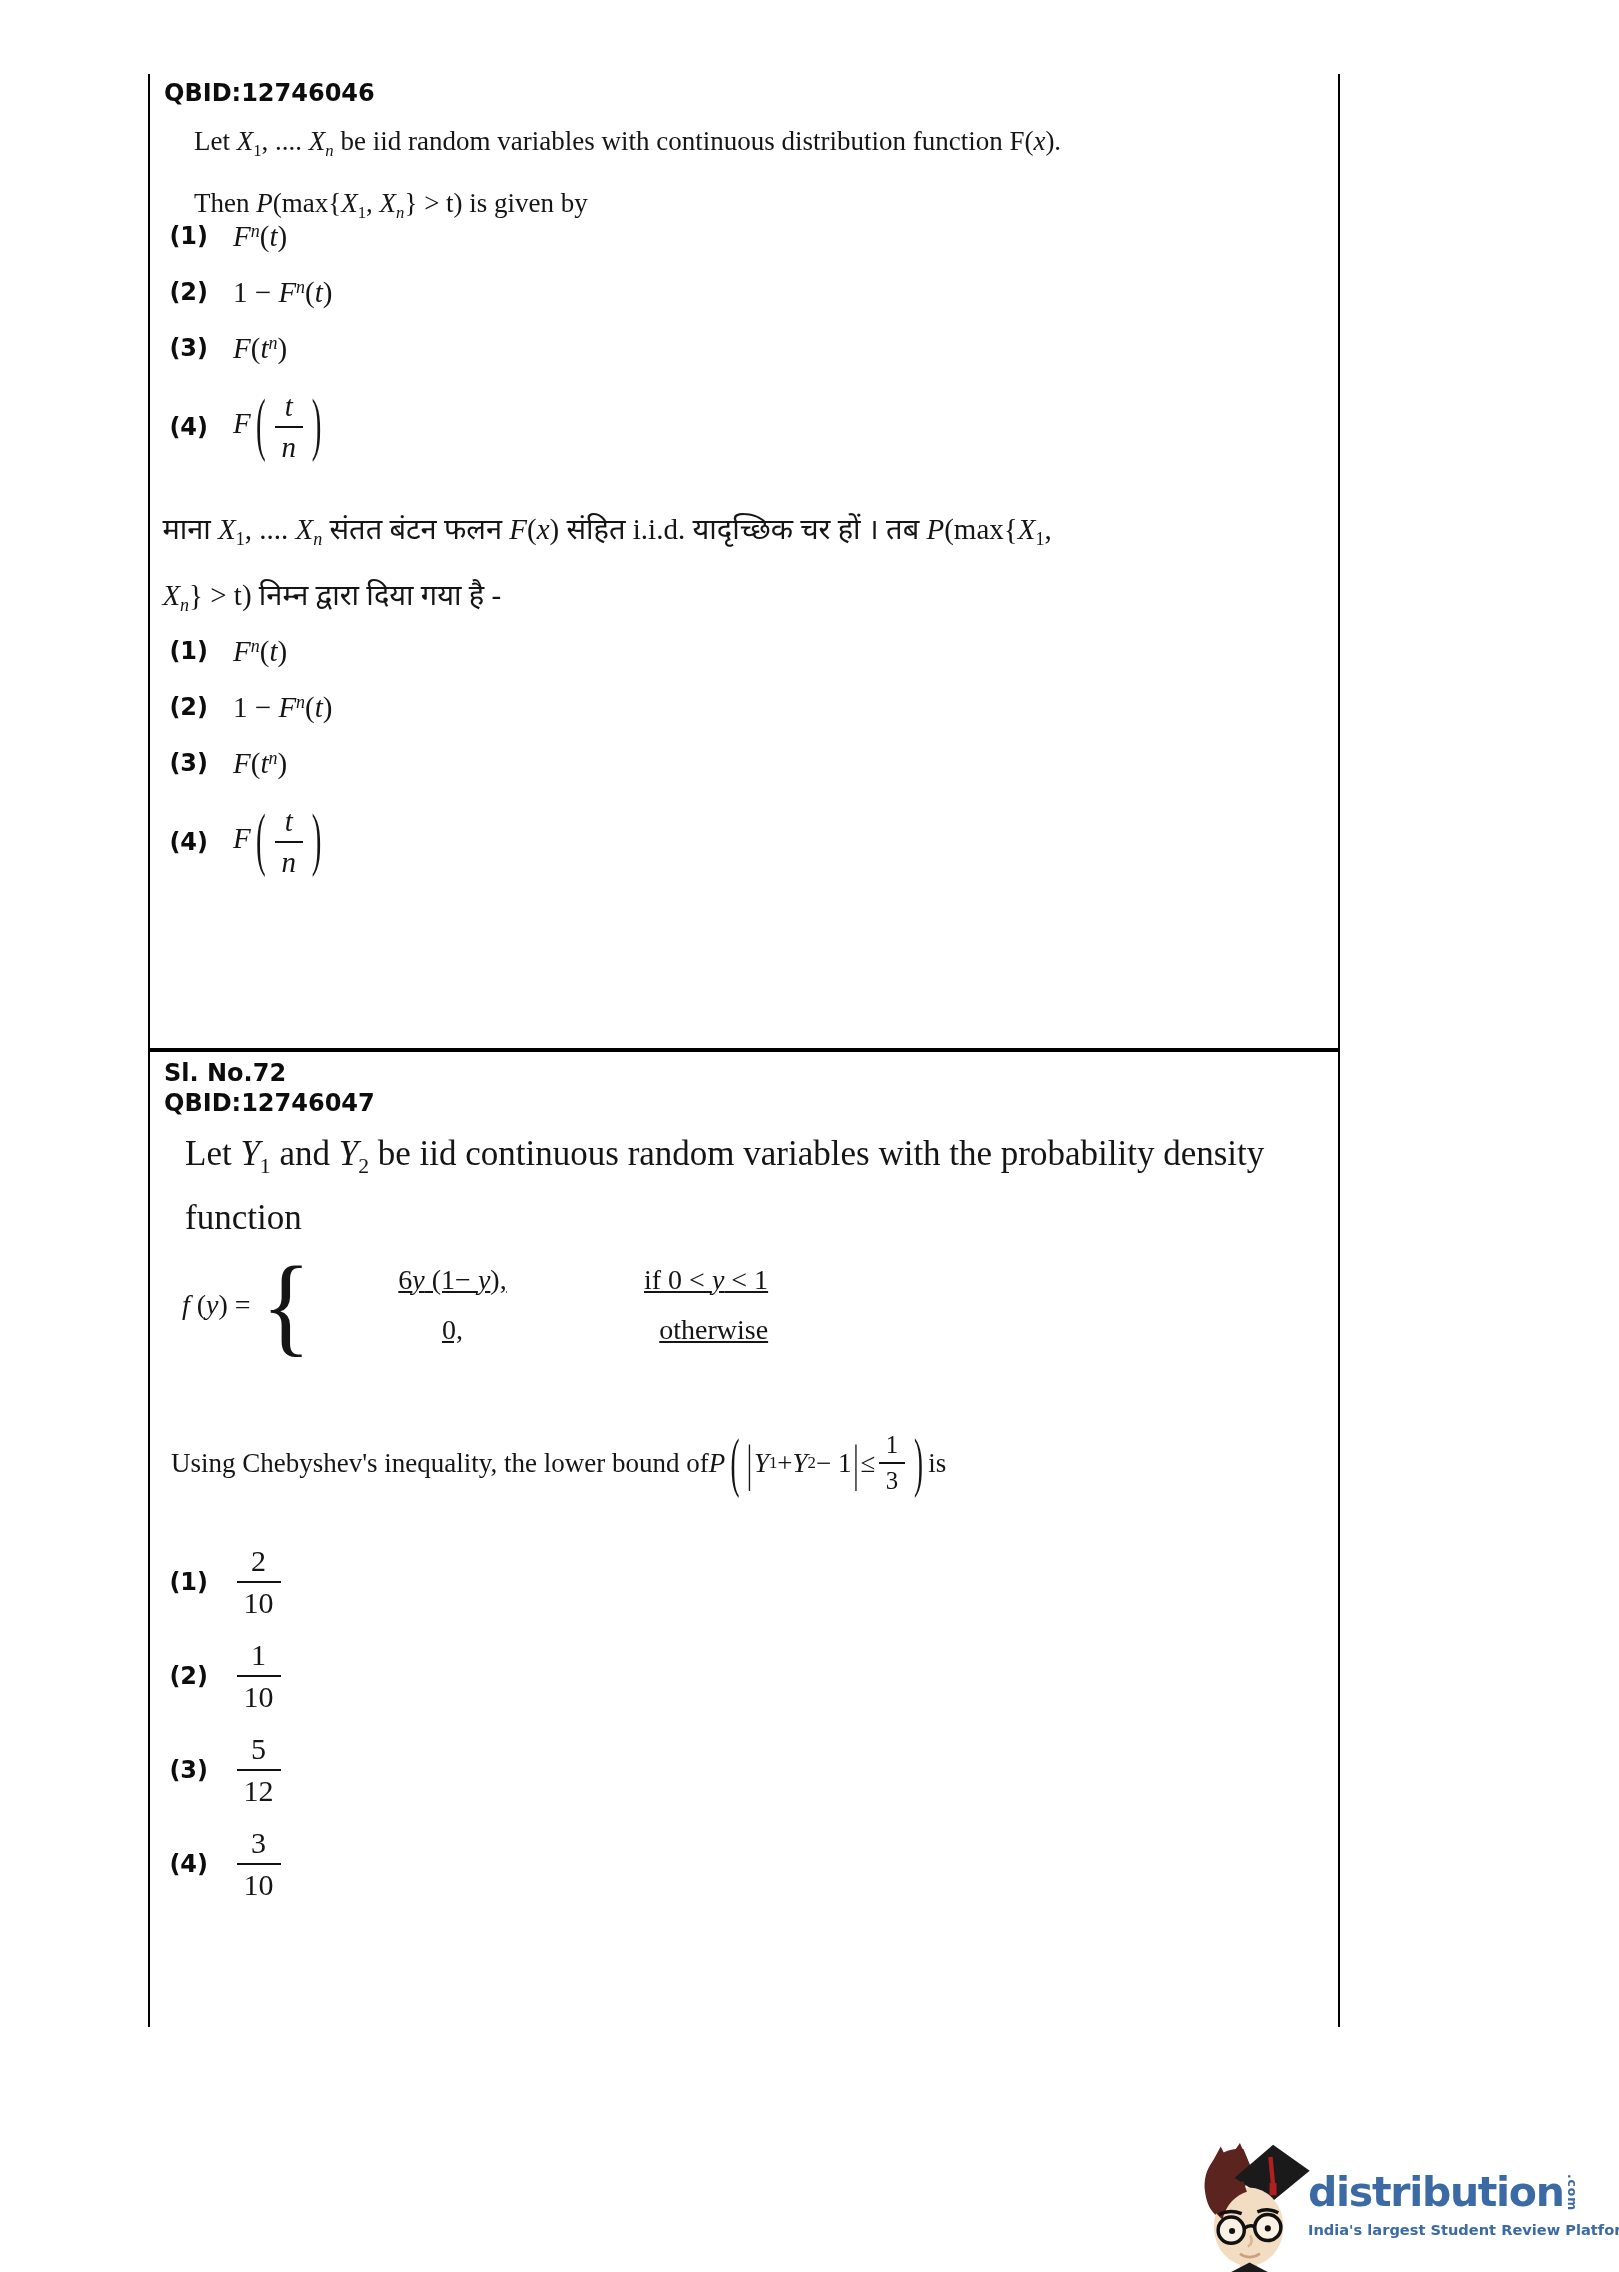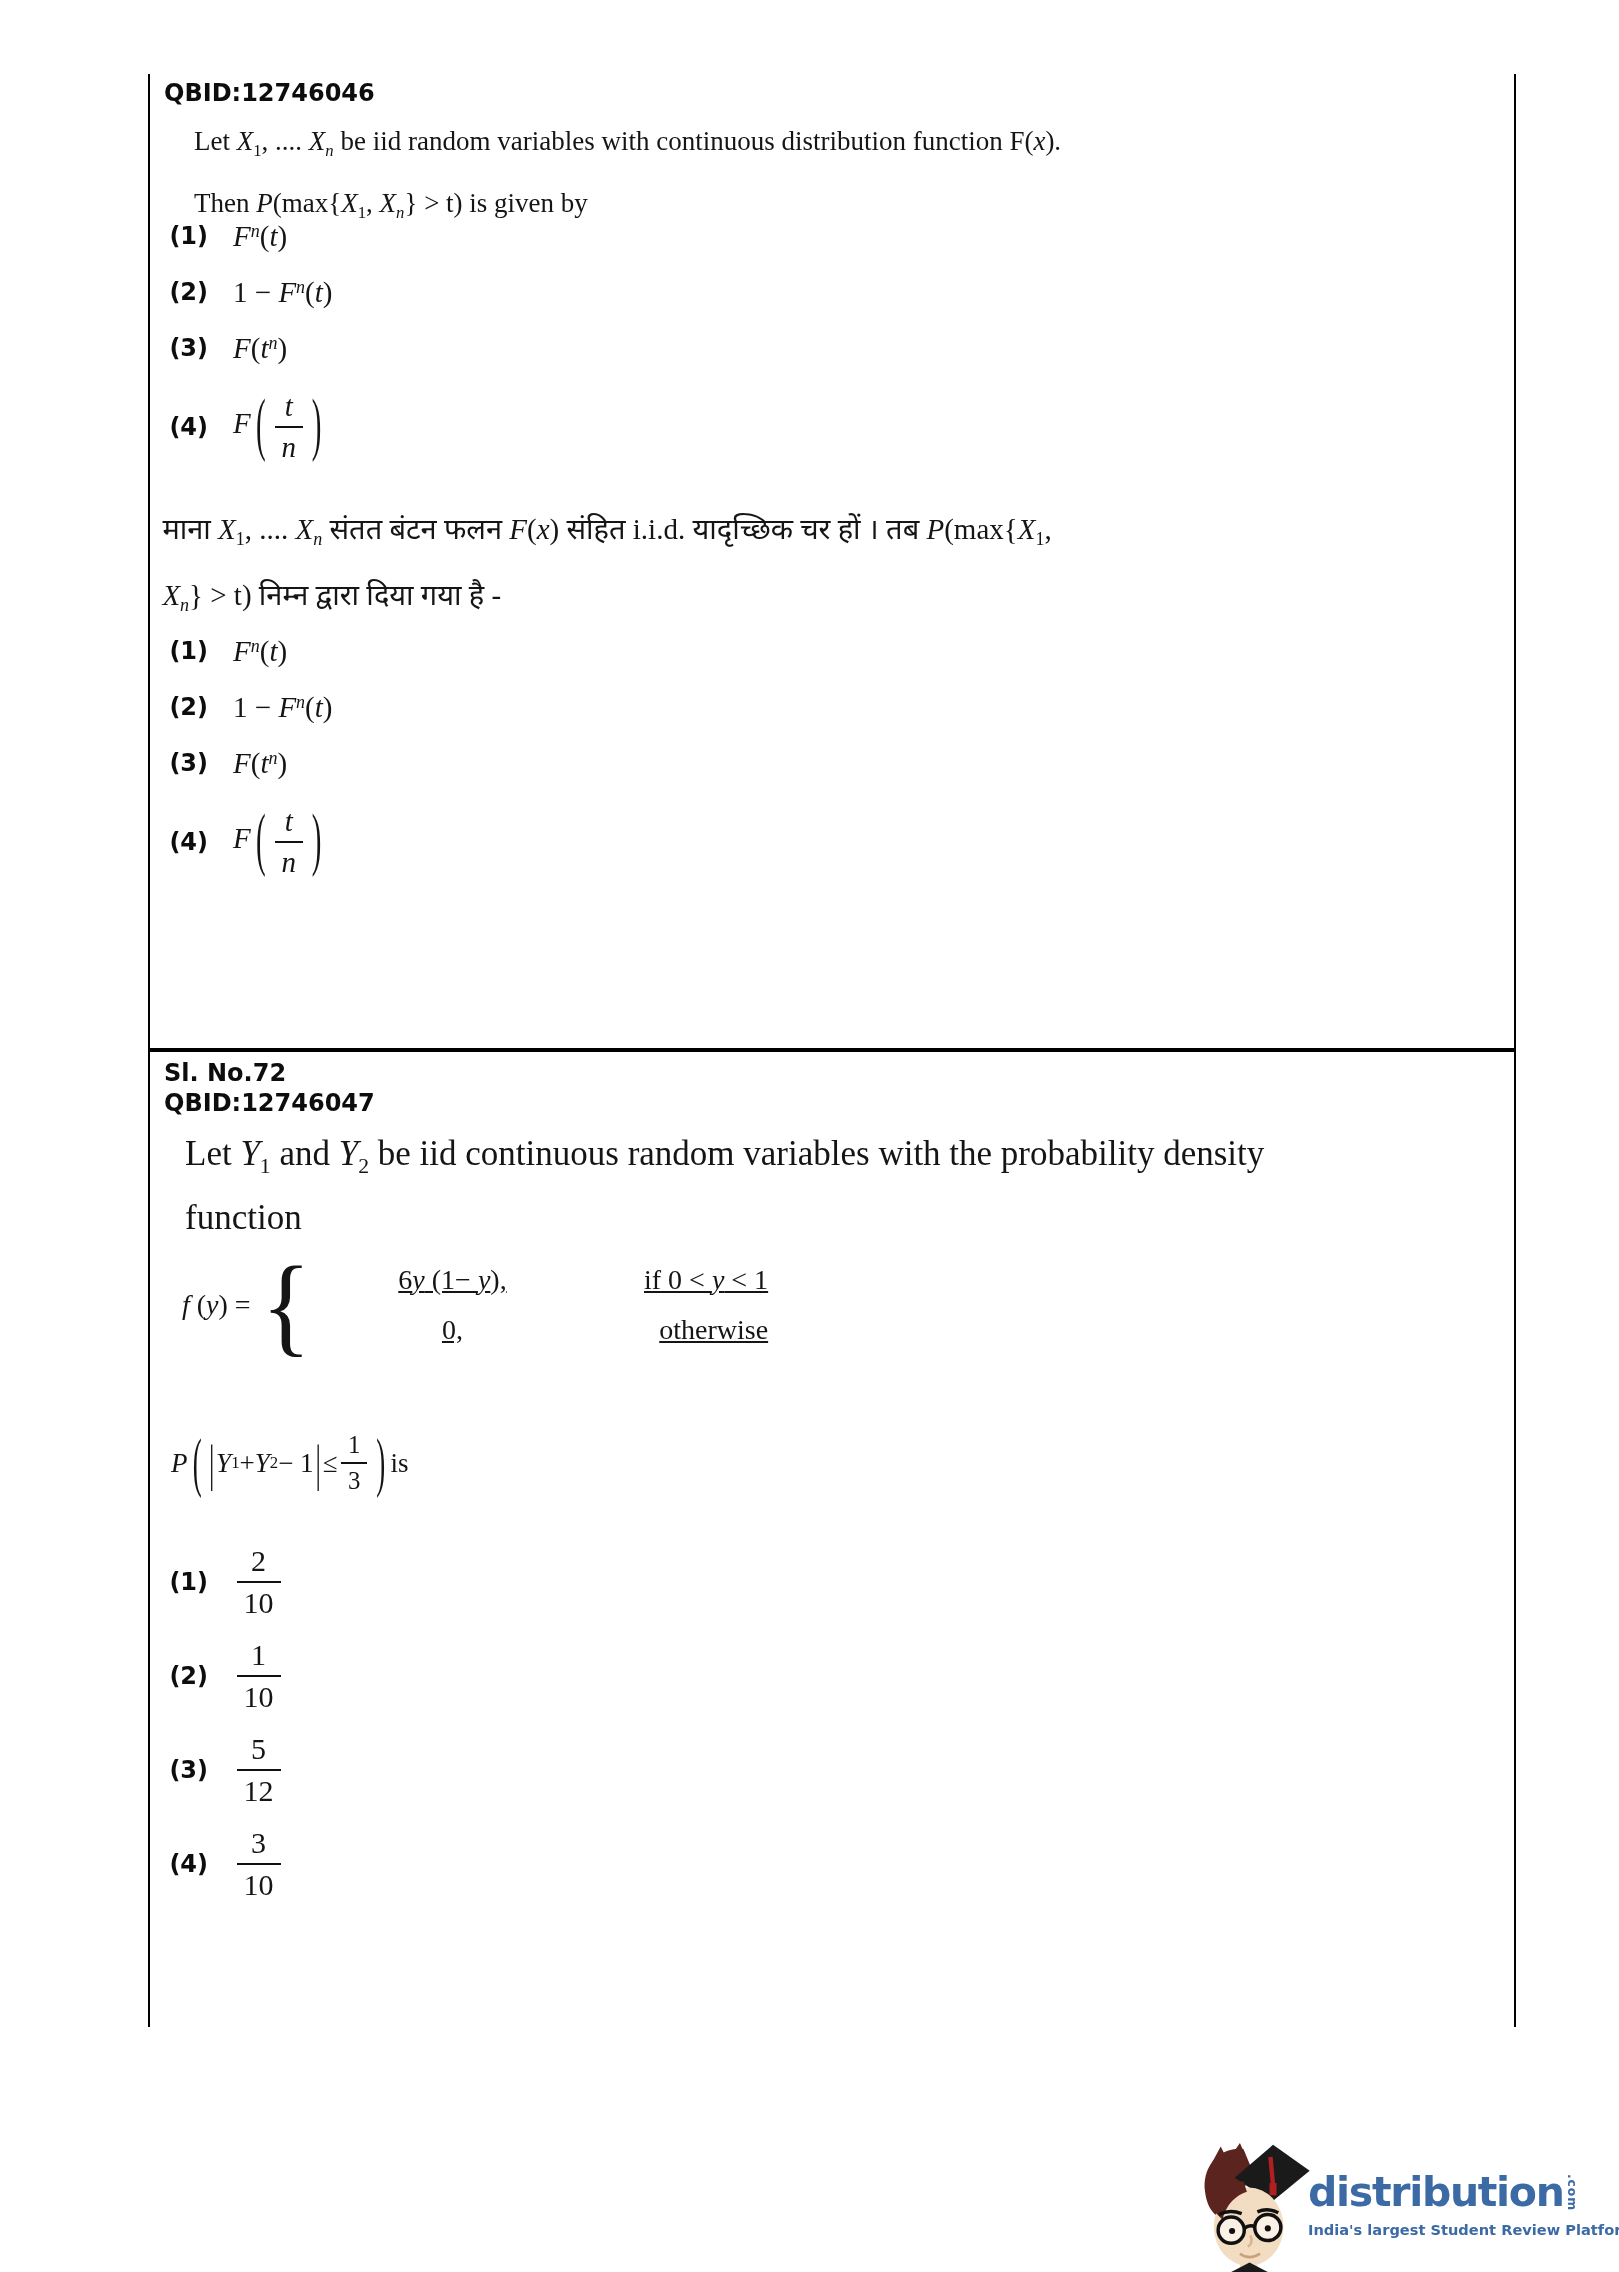--- a/index.html
+++ b/index.html
@@ -3,21 +3,21 @@
 <meta charset="utf-8">
 <style>
   * { margin:0; padding:0; box-sizing:border-box; }
   html,body { background:#ffffff; }
   body {
     width:1620px; height:2273px; position:relative; overflow:hidden;
     font-family:"Liberation Serif", serif; color:#151515;
   }
   
   .qbox {
-    position:absolute; left:148px; width:1368px;
+    position:absolute; left:148px; width:1192px;
     border-left:2.6px solid #000; border-right:2.6px solid #000;
   }
   #qbox1 { top:74px;  height:978px; border-bottom:4.4px solid #000; }
   #qbox2 { top:1052px; height:975px; }
 
   .bold-sans {
     font-family:"DejaVu Sans","Liberation Sans",sans-serif;
     font-weight:700; font-size:24px; color:#0d0d0d;
   }
   .abs { position:absolute; }
@@ -158,20 +158,21 @@
     <span class="brace">{</span>
     <span class="pw-rows">
       <span class="pw-expr"><span class="run rm">6</span><span class="run it">y</span><span class="run rm"> (1− </span><span class="run it">y</span><span class="run rm">),</span></span>
       <span class="pw-cond"><span class="run rm">if  0 &lt; </span><span class="run it">y</span><span class="run rm"> &lt; 1</span></span>
       <span class="pw-expr"><span class="run rm">0,</span></span>
       <span class="pw-cond"><span class="run rm">otherwise</span></span>
     </span>
   </div>
 
   <div class="abs cheby" style="left:21px; top:360px;">
+      <span class="run rm">Using Chebyshev's inequality, the lower bound of </span>
       <span class="run it">P</span>
       <span class="run bp">(</span>
       <span class="run bar">|</span>
       <span class="run it">Y</span>
       <span class="run sub">1</span>
       <span class="run rm"> + </span>
       <span class="run it">Y</span>
       <span class="run sub">2</span>
       <span class="run rm"> − 1</span>
       <span class="run bar">|</span>

